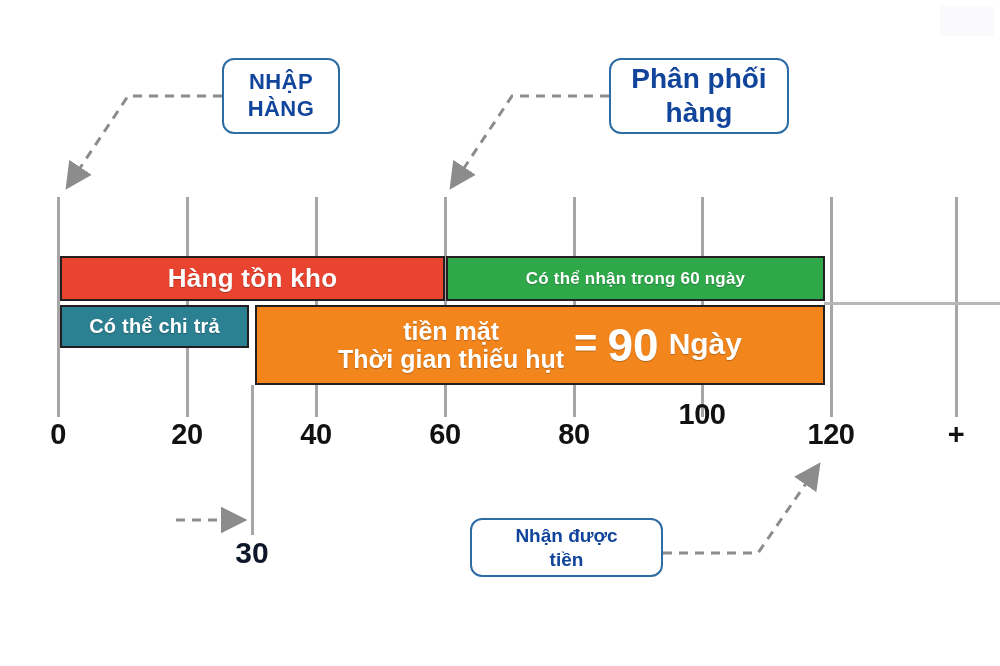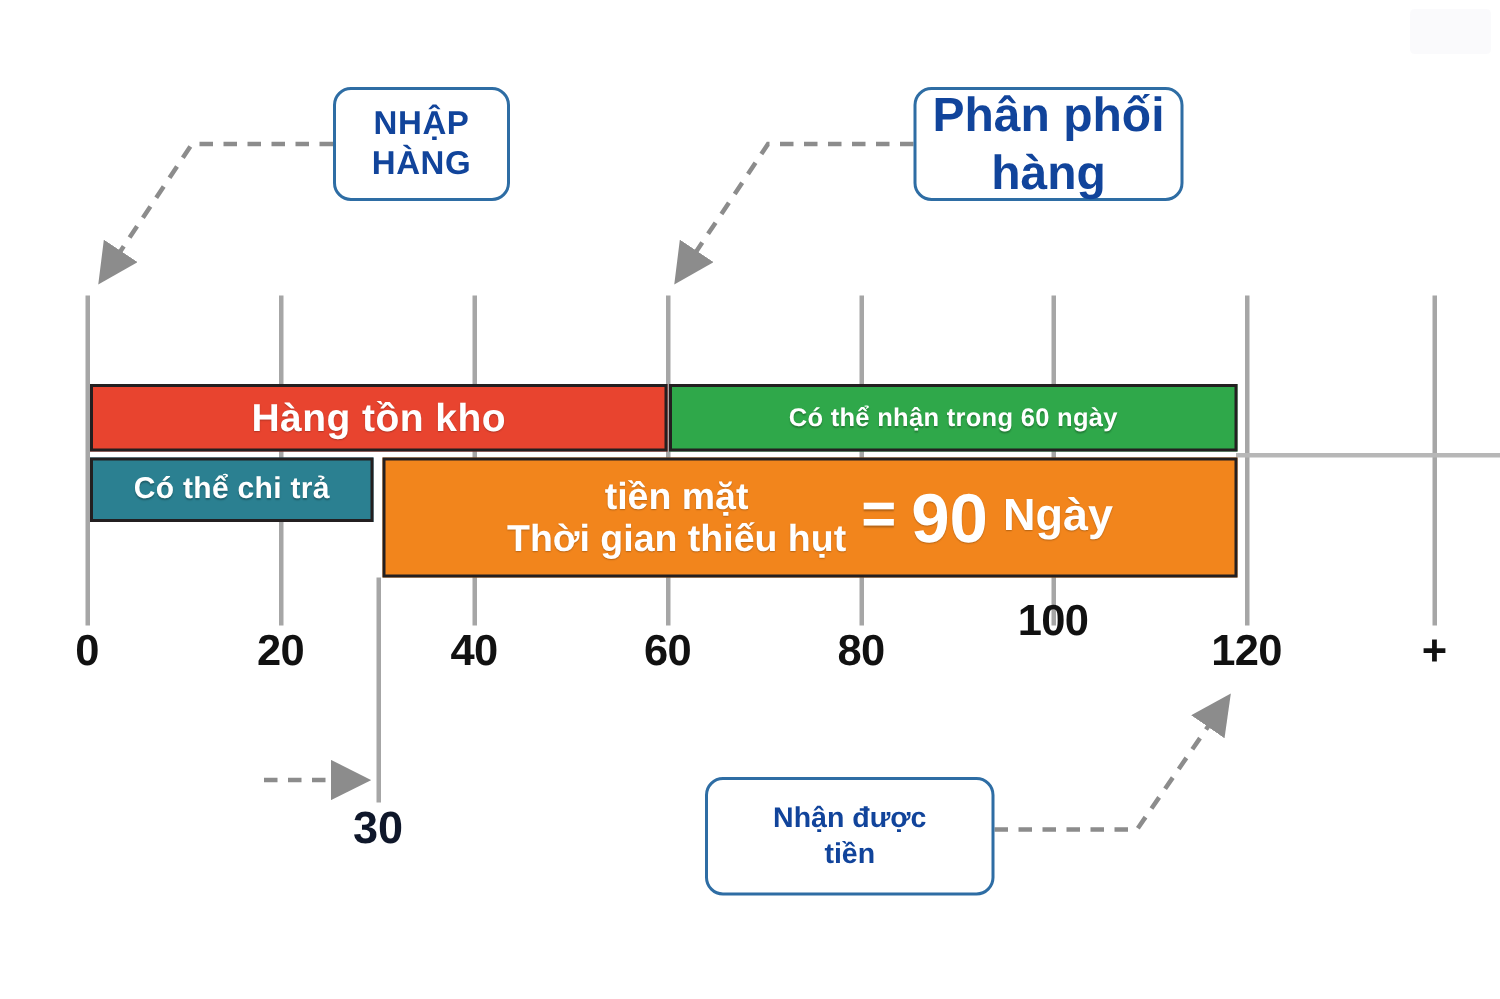--- a/index.html
+++ b/index.html
@@ -84,21 +84,21 @@
     color:#11449b;
     font-weight:bold;
     display:flex;
     align-items:center;
     justify-content:center;
     text-align:center;
     line-height:1.22;
     padding:4px 8px;
   }
   #callout-import{font-size:22px;letter-spacing:.4px;}
-  #callout-distribute{font-size:32px;justify-content:center;}
+  #callout-distribute{font-size:28px;justify-content:center;}
   #callout-pay{font-size:20px;}
   #callout-receive{font-size:19px;}
 
   svg.conn{position:absolute;left:0;top:0;width:1000px;height:666px;overflow:visible;pointer-events:none;}
 
   .wm{
     position:absolute;right:6px;top:6px;
     width:54px;height:30px;
     opacity:.035;
     background:#6a7fa0;
@@ -188,20 +188,20 @@
   </div>
 
   <div class="callout" id="callout-distribute" style="left:609px;top:58px;width:180px;height:76px;">
     <div>
       <div>Phân phối</div>
       <div>hàng</div>
     </div>
   </div>
 
 
-  <div class="callout" id="callout-receive" style="left:470px;top:518px;width:193px;height:79px;">
+  <div class="callout" id="callout-receive" style="left:470px;top:518px;width:193px;height:59px;">
     <div>
       <div>Nhận được</div>
       <div>tiền</div>
     </div>
   </div>
 
 </div>
 
 </body></html>

